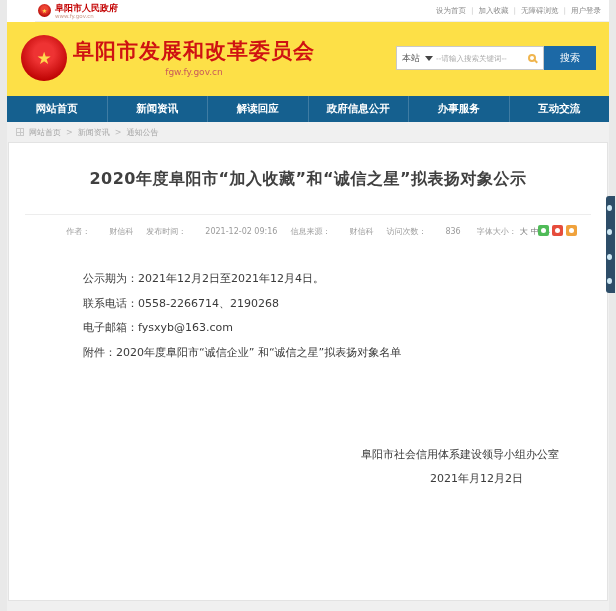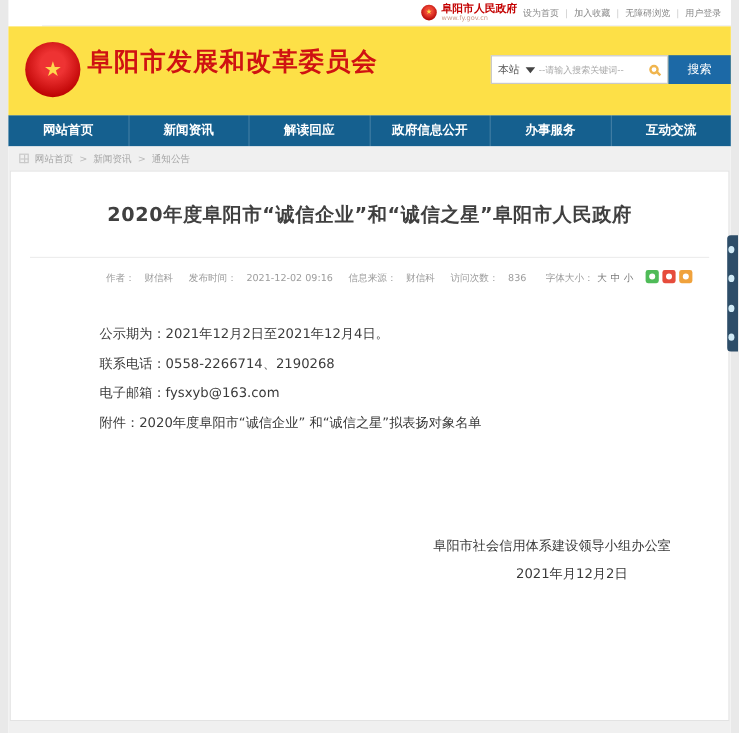--- a/index.html
+++ b/index.html
@@ -4,21 +4,21 @@
 <style>
   * { margin:0; padding:0; box-sizing:border-box; }
   html,body { width:616px; height:611px; }
   body {
     font-family:"DejaVu Sans","Liberation Sans",sans-serif;
     background:#e9e9e9; position:relative; overflow:hidden;
   }
   .page { position:absolute; left:7px; top:0; width:602px; background:#fff; }
 
   
-  .topbar { height:22px; display:flex; align-items:center; justify-content:flex-end;
+  .topbar { height:22px; display:flex; align-items:center; justify-content:space-between;
             padding:0 3px; background:#fff; border-bottom:1px solid #eee;margin-left:28px; }
   .minilogo { display:flex; align-items:center; gap:4px; }
   .mini-emblem { width:13px; height:13px; border-radius:50%;
     background:radial-gradient(circle at 50% 40%, #e43 30%, #a00 80%);
     display:flex; align-items:center; justify-content:center; flex:none; }
   .mini-emblem::after { content:"★"; color:#ffd84d; font-size:6px; line-height:1; }
   .mini-text .nm { color:#c30000; font-weight:bold; font-size:9px; line-height:10px; }
   .mini-text .ur { color:#c98; font-size:5.5px; line-height:6px; }
   .toplinks { display:flex; align-items:center; font-size:7.5px; color:#888; }
   .toplinks a { color:#888; text-decoration:none; padding:0 5px; cursor:pointer; }
@@ -26,21 +26,21 @@
 
   
   .masthead { height:74px; position:relative; background:#fde047; }
   .emblem { position:absolute; left:14px; top:13px; width:46px; height:46px; border-radius:50%;
     background:radial-gradient(circle at 50% 40%, #e33 28%, #b00 78%);
     display:flex; align-items:center; justify-content:center; }
   .emblem::after { content:"★"; color:#ffd84d; font-size:17px; }
   .site-title-block { position:absolute; left:66px; top:15px; text-align:center; }
   .site-title { color:#cf1212; font-size:21px; font-weight:bold; letter-spacing:1px; }
   .site-url { color:#c95a5a; font-size:9px; margin-top:2px; }
-  .searchbar { position:absolute; right:0; top:24px; display:flex; height:24px; }
+  .searchbar { position:absolute; right:13px; top:24px; display:flex; height:24px; }
   .searchbox { display:flex; align-items:center; width:148px; border:1px solid #c9c9c9;
                background:#fff; padding:0 3px; }
   .scope { font-size:9px; color:#555; padding:0 2px; white-space:nowrap; cursor:pointer; }
   .chev { width:0; height:0; border-left:4px solid transparent; border-right:4px solid transparent;
           border-top:5px solid #444; margin:0 3px; flex:none; }
   .searchbox input { border:0; outline:0; flex:1; min-width:0; font-size:7.5px; color:#555;
                      font-family:inherit; }
   .searchbox input::placeholder { color:#aaa; }
   .mag { width:8px; height:8px; border:2px solid #f0b54e; border-radius:50%; position:relative;
          margin:0 4px 0 2px; flex:none; cursor:pointer; }
@@ -67,21 +67,21 @@
   .breadcrumb .sep { color:#bbb; }
 
   .article { background:#fff; border:1px solid #e3e3e3; margin:0 1px; min-height:459px;
              position:relative; padding-bottom:14px; }
   .art-title { margin-top:26px; text-align:center; font-size:16px; font-weight:600;
                color:#404040; letter-spacing:.5px; }
   .title-divider { border-bottom:1px solid #ededed; margin:24px 16px 0; }
   .meta { margin-top:9px; display:flex; justify-content:center; align-items:center; gap:13px;
           font-size:8px; color:#9b9b9b; position:relative; height:14px; }
   .meta .lbl, .meta .val { color:#9b9b9b; }
-  .meta .val { margin-left:8px; }
+  .meta .val { margin-left:19px; }
   .fs-sizes span { cursor:pointer; color:#777; margin-left:3px; }
   .shareicons { position:absolute; right:30px; top:1px; display:flex; gap:3px; }
   .sh { width:11px; height:11px; border-radius:2px; position:relative; cursor:pointer; }
   .sh::after { content:""; position:absolute; inset:3px; background:#fff; border-radius:50%; }
   .sh.green { background:#4fbb58; } .sh.red { background:#e64c3c; } .sh.orange { background:#f0a23c; }
 
   .art-body { padding:32px 52px 0; font-size:11px; color:#3a3a3a; line-height:1.6; }
   .art-body p { text-indent:2em; margin-bottom:7px; }
   .signoff-office { margin-top:86px; text-align:right; padding-right:48px; font-size:11px;
                     color:#3a3a3a; }
@@ -116,20 +116,21 @@
       <a>无障碍浏览</a>
       <span class="sep">|</span>
       <a>用户登录</a>
     </div>
   </div>
 
   <div class="masthead">
     <div class="emblem"></div>
     <div class="site-title-block">
       <div class="site-title">阜阳市发展和改革委员会</div>
+      <div class="site-url">fgw.fy.gov.cn</div>
     </div>
     <div class="searchbar">
       <div class="searchbox">
         <span class="scope">本站</span>
         <span class="chev"></span>
         <input type="text" placeholder="--请输入搜索关键词--" style="">
         <span class="mag"></span>
       </div>
       <button class="searchbtn">搜索</button>
     </div>
@@ -148,21 +149,21 @@
     <div class="breadcrumb">
       <span class="bc-ico"></span>
       <a>网站首页</a>
       <span class="sep">&gt;</span>
       <a>新闻资讯</a>
       <span class="sep">&gt;</span>
       <a>通知公告</a>
     </div>
 
     <div class="article">
-      <div class="art-title">2020年度阜阳市“诚信企业”和“诚信之星”阜阳市人民政府</div>
+      <div class="art-title">2020年度阜阳市“加入收藏”和“诚信之星”拟表扬对象公示</div>
       <div class="title-divider"></div>
 
       <div class="meta">
         <span>
           <span class="lbl">作者：</span><span class="val">财信科</span>
         </span>
         <span>
           <span class="lbl">发布时间：</span><span class="val">2021-12-02 09:16</span>
         </span>
         <span>

